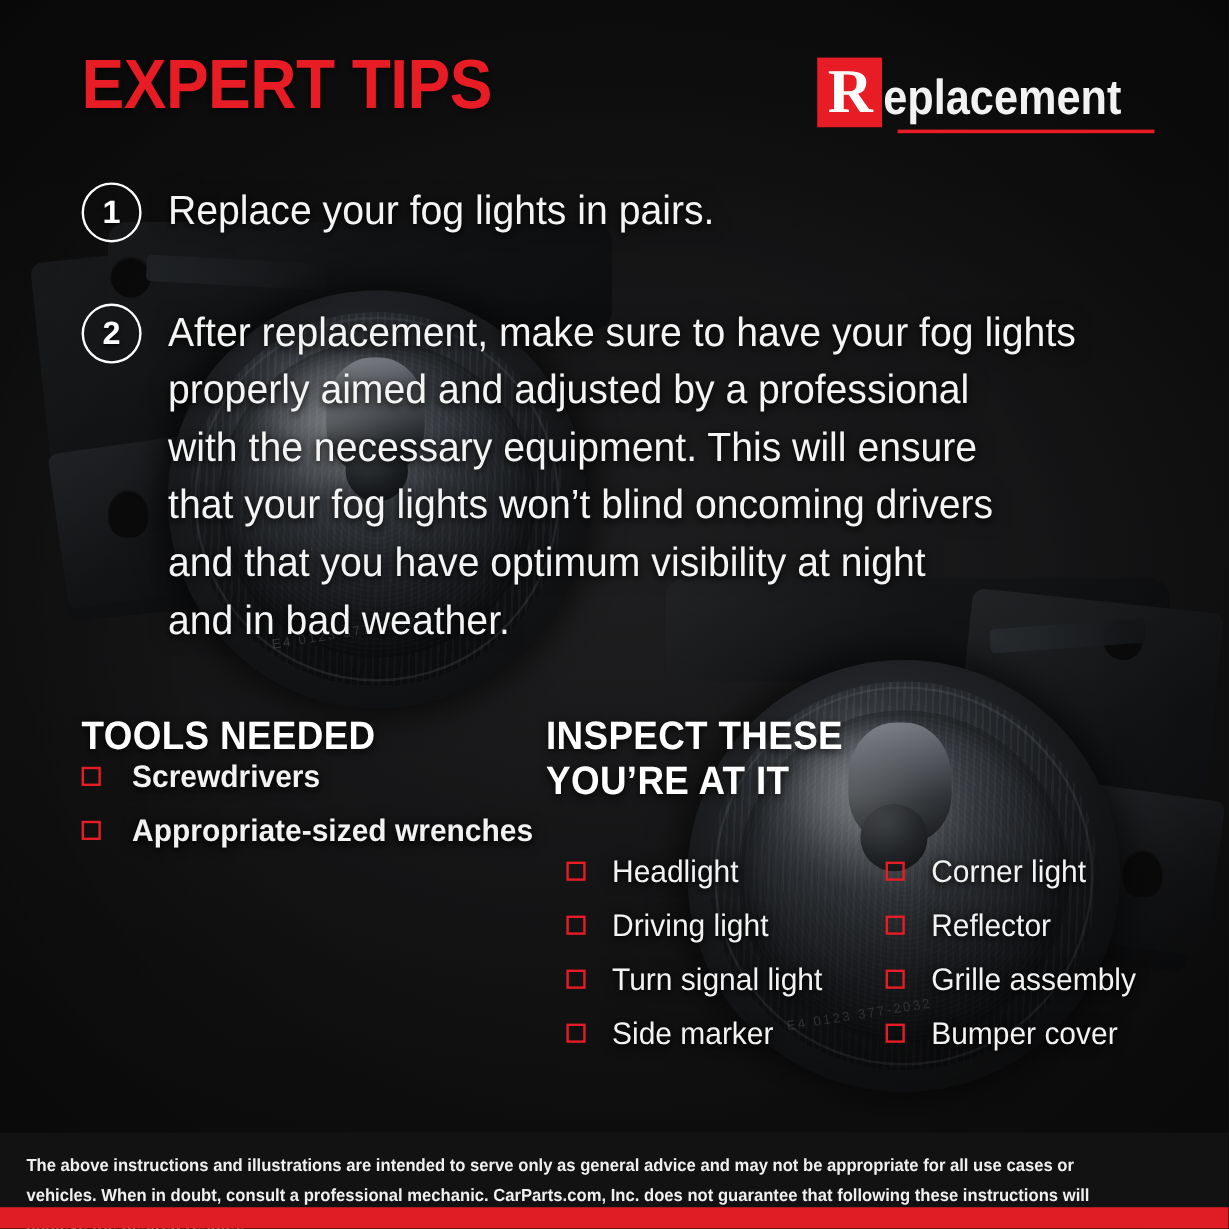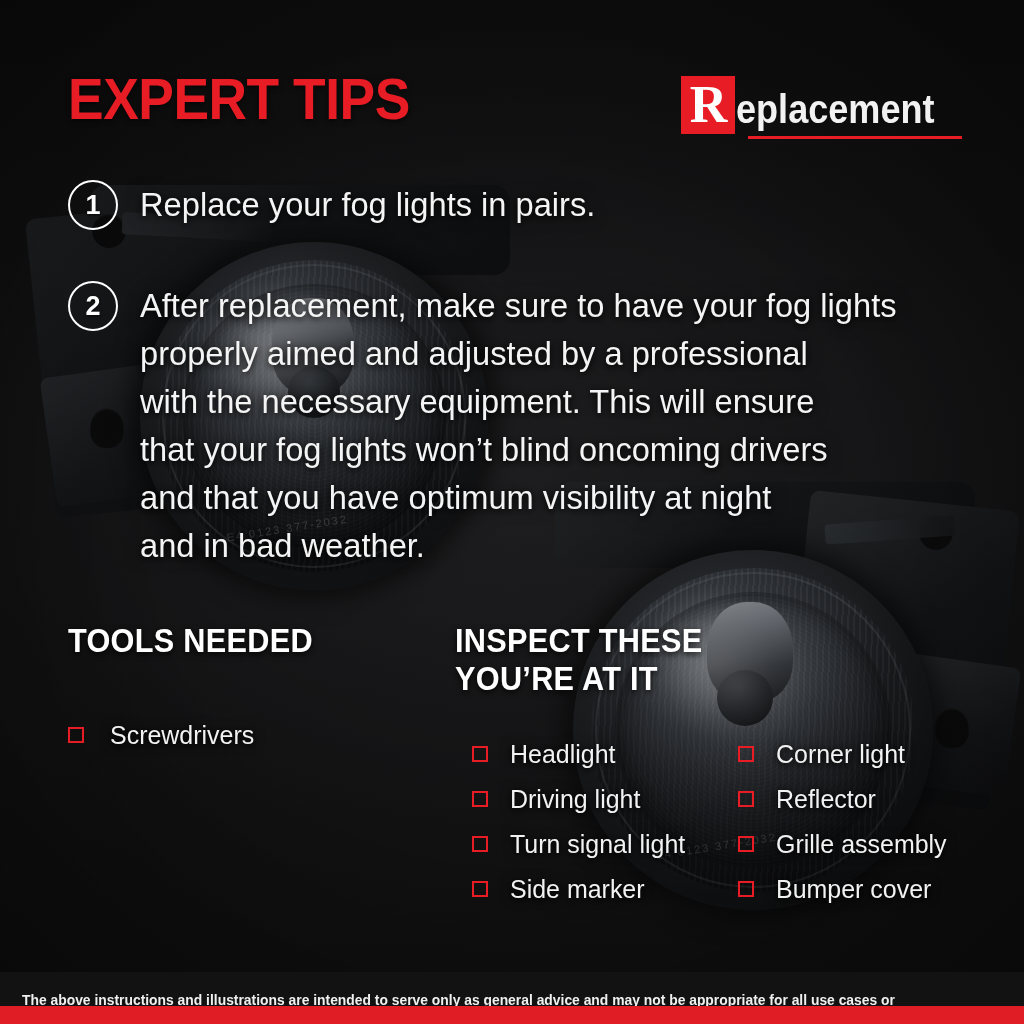--- a/index.html
+++ b/index.html
@@ -149,21 +149,20 @@
     inset: 0;
     background: linear-gradient(180deg, rgba(12,12,13,0.62) 0%, rgba(12,12,13,0.40) 30%,
                 rgba(12,12,13,0.38) 60%, rgba(12,12,13,0.55) 100%);
     pointer-events: none;
   }
 
   
   .content {
     position: absolute;
     inset: 0;
-    margin-top: 28px;
   }
 
   .title {
     position: absolute;
     left: 68px;
     top: 42px;
     font-size: 58px;
     line-height: 1;
     font-weight: 700;
     color: #e81c24;
@@ -286,21 +285,21 @@
     margin-left: 26px;
     color: #f2f2f2;
     font-size: 26px;
     line-height: 30px;
     font-family: "Liberation Sans Narrow", "Liberation Sans", sans-serif;
     transform: scaleX(0.96);
     transform-origin: left center;
     white-space: nowrap;
     text-shadow: 0 2px 6px rgba(0,0,0,0.9), 0 0 12px rgba(0,0,0,0.7);
   }
-  #tools-list   { left: 68px;  top: 684px; }
+  #tools-list   { left: 68px;  top: 624px; font-weight: bold; }
   #inspect-col1 { left: 472px; top: 703px; }
   #inspect-col2 { left: 738px; top: 703px; }
   #inspect-col1 .check-label,
   #inspect-col2 .check-label { margin-left: 22px; }
 
   
   .footer-divider {
     position: absolute;
     left: 0; right: 0;
     top: 944px;
@@ -414,20 +413,24 @@
 and in bad weather.</div>
     </div>
 
     <div class="section-head" id="tools-head">TOOLS NEEDED</div>
 
     <div class="checklist" id="tools-list">
       <div class="check-item">
         <span class="check-box"></span>
         <span class="check-label">Screwdrivers</span>
       </div>
+      <div class="check-item">
+        <span class="check-box"></span>
+        <span class="check-label">Appropriate-sized wrenches</span>
+      </div>
     </div>
 
     <div class="section-head" id="inspect-head">INSPECT THESE
 YOU’RE AT IT</div>
 
     <div class="checklist" id="inspect-col2">
       <div class="check-item">
         <span class="check-box"></span>
         <span class="check-label">Corner light</span>
       </div>

